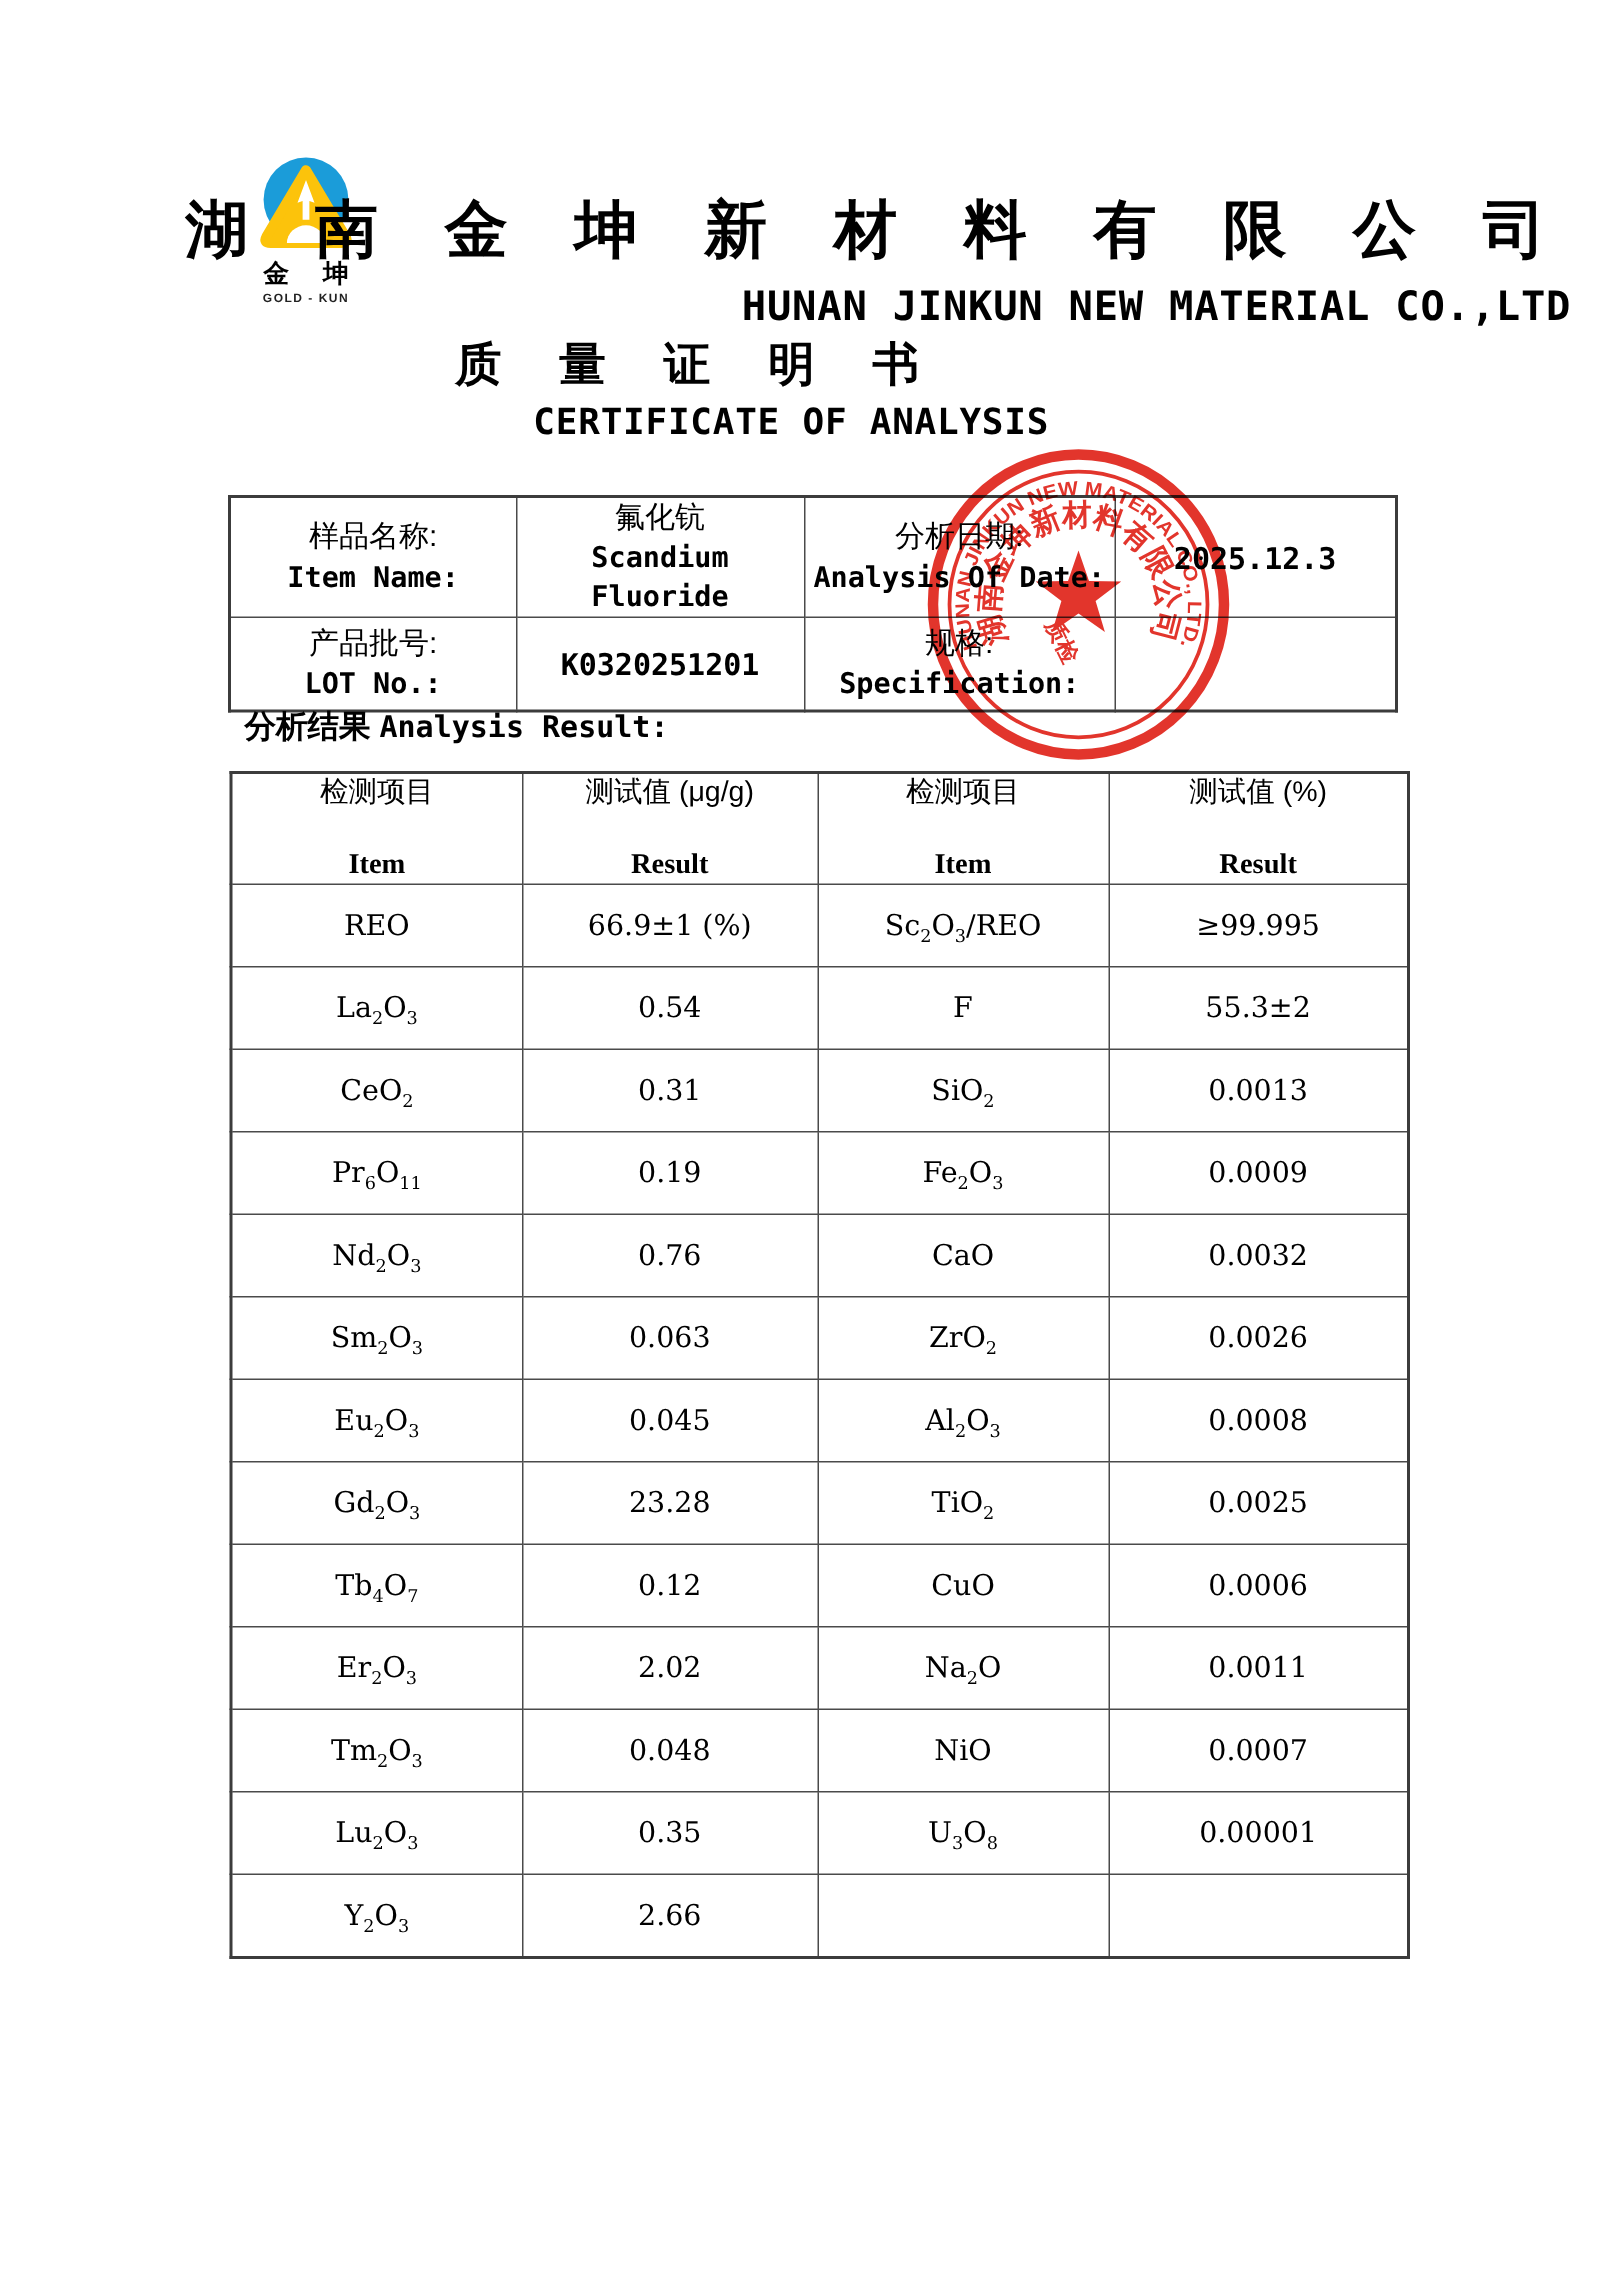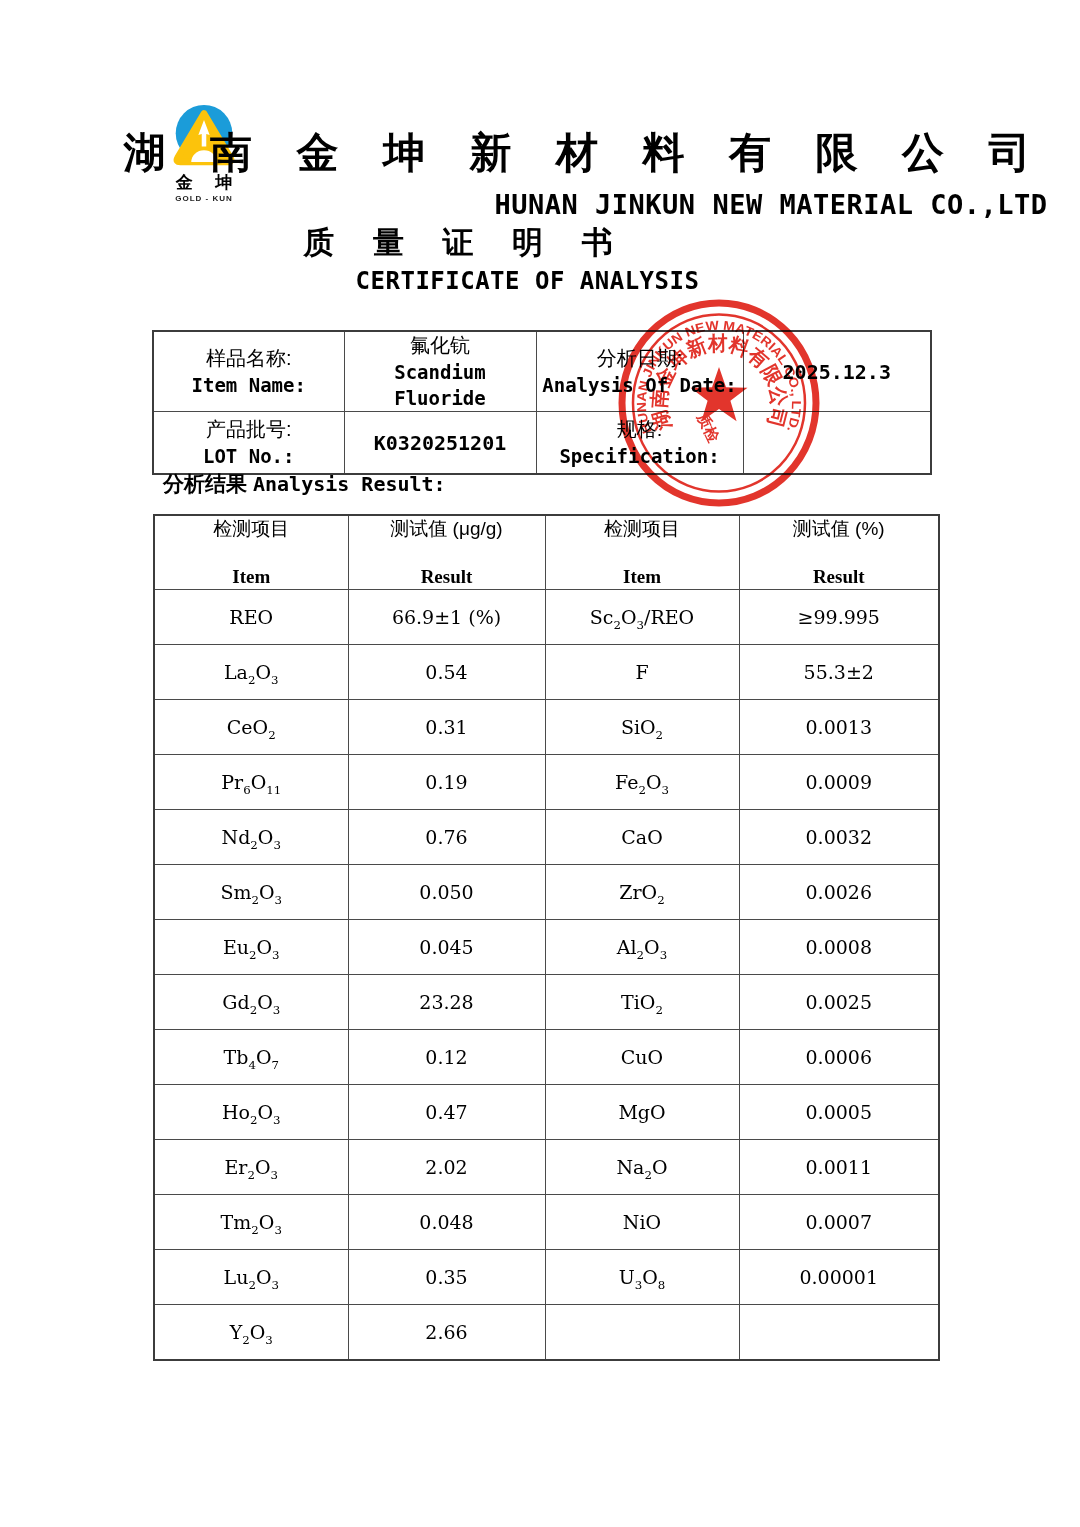--- a/index.html
+++ b/index.html
@@ -169,47 +169,41 @@
           <td>0.0009</td>
         </tr>
         <tr>
           <td>Nd<sub>2</sub>O<sub>3</sub></td>
           <td>0.76</td>
           <td>CaO</td>
           <td>0.0032</td>
         </tr>
         <tr>
           <td>Sm<sub>2</sub>O<sub>3</sub></td>
-          <td>0.050</td>
+          <td>0.063</td>
           <td>ZrO<sub>2</sub></td>
           <td>0.0026</td>
         </tr>
         <tr>
           <td>Eu<sub>2</sub>O<sub>3</sub></td>
           <td>0.045</td>
           <td>Al<sub>2</sub>O<sub>3</sub></td>
           <td>0.0008</td>
         </tr>
         <tr>
           <td>Gd<sub>2</sub>O<sub>3</sub></td>
           <td>23.28</td>
           <td>TiO<sub>2</sub></td>
           <td>0.0025</td>
         </tr>
         <tr>
           <td>Tb<sub>4</sub>O<sub>7</sub></td>
           <td>0.12</td>
           <td>CuO</td>
           <td>0.0006</td>
-        </tr>
-        <tr>
-          <td>Ho<sub>2</sub>O<sub>3</sub></td>
-          <td>0.47</td>
-          <td>MgO</td>
-          <td>0.0005</td>
         </tr>
         <tr>
           <td>Er<sub>2</sub>O<sub>3</sub></td>
           <td>2.02</td>
           <td>Na<sub>2</sub>O</td>
           <td>0.0011</td>
         </tr>
         <tr>
           <td>Tm<sub>2</sub>O<sub>3</sub></td>
           <td>0.048</td>

